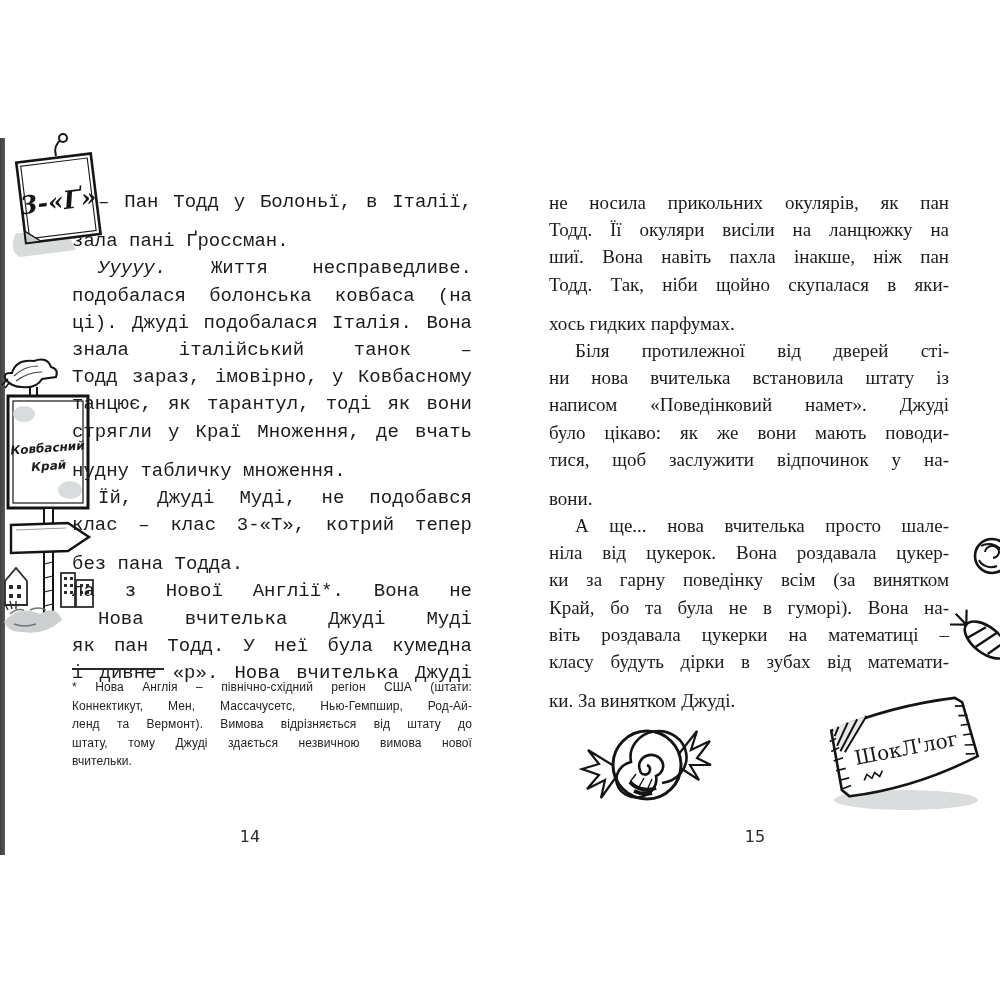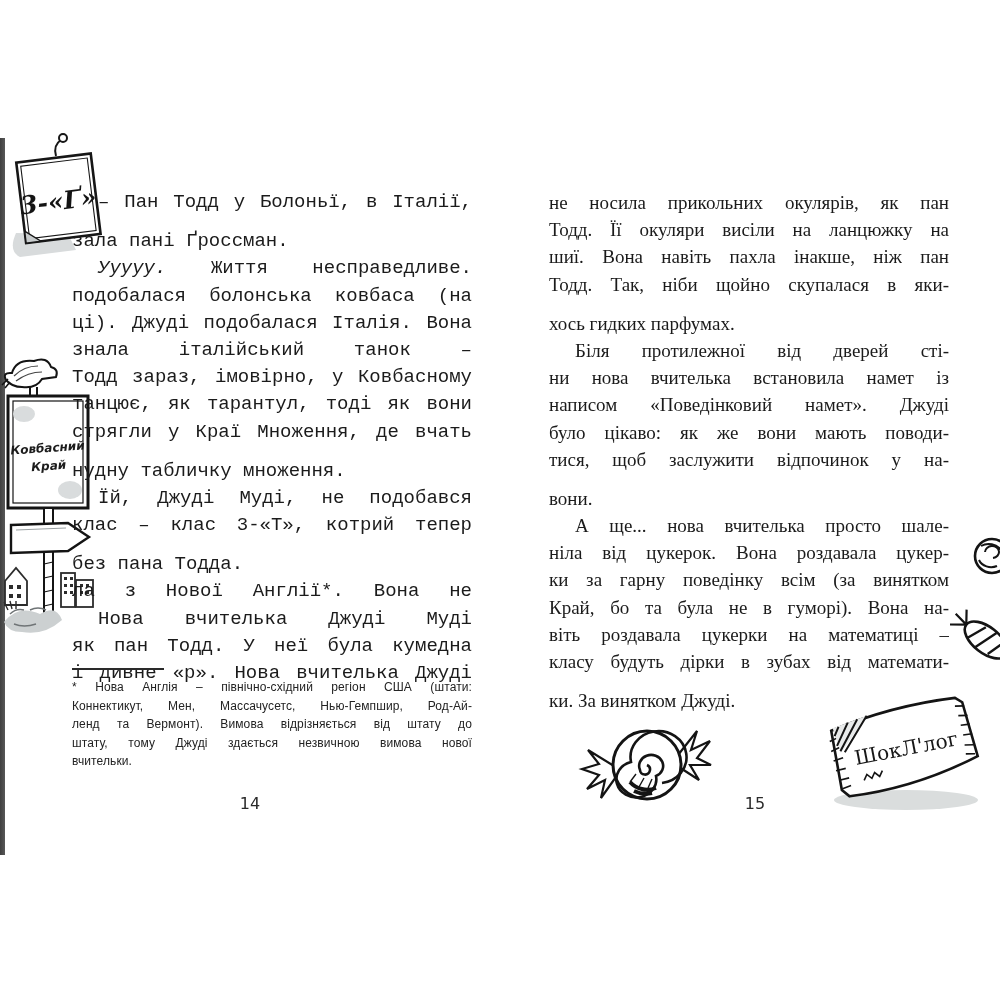--- a/index.html
+++ b/index.html
@@ -12,21 +12,21 @@
   #right-col{left:549px;top:189px;}
   .line{height:27.2px;overflow:hidden;text-align:justify;text-align-last:justify;}
   .line.ind{text-indent:26px;}
   .line.end{text-align-last:left;margin-top:12px;}
   .footnote{position:absolute;left:72px;top:668px;width:400px;}
   .fn-rule{width:92px;border-top:2px solid #2a2a2a;margin-bottom:8px;}
   .fn-line{font-family:"Liberation Sans",sans-serif;font-size:12px;line-height:18.6px;height:18.6px;
            overflow:hidden;text-align:justify;text-align-last:justify;color:#232323;letter-spacing:.1px;}
   .fn-line.end{text-align-last:left;}
   .pagenum{position:absolute;width:60px;text-align:center;font-family:"DejaVu Sans",sans-serif;
-           font-size:16px;color:#2a2a2a;}
+           font-size:16px;color:#2a2a2a;margin-top:33px;}
   #pagenum-left{left:220px;top:794px;}
   #pagenum-right{left:725px;top:794px;}
   .illus{position:absolute;}
   svg text{user-select:none;}
 </style>
 </head>
 <body>
 
 <div class="spread">
 
@@ -137,21 +137,21 @@
 
   <div id="pagenum-left" class="pagenum">14</div>
 
   <div id="right-col" class="text-col">
       <div class="line">не носила прикольних окулярів, як пан</div>
       <div class="line">Тодд. Її окуляри висіли на ланцюжку на</div>
       <div class="line">шиї. Вона навіть пахла інакше, ніж пан</div>
       <div class="line">Тодд. Так, ніби щойно скупалася в яки-</div>
       <div class="line end">хось гидких парфумах.</div>
       <div class="line ind">Біля протилежної від дверей сті-</div>
-      <div class="line">ни нова вчителька встановила намет із</div>
+      <div class="line">ни нова вчителька встановила штату із</div>
       <div class="line">написом «Поведінковий намет». Джуді</div>
       <div class="line">було цікаво: як же вони мають поводи-</div>
       <div class="line">тися, щоб заслужити відпочинок у на-</div>
       <div class="line end">вони.</div>
       <div class="line ind">А ще... нова вчителька просто шале-</div>
       <div class="line">ніла від цукерок. Вона роздавала цукер-</div>
       <div class="line">ки за гарну поведінку всім (за винятком</div>
       <div class="line">Край, бо та була не в гуморі). Вона на-</div>
       <div class="line">віть роздавала цукерки на математиці –</div>
       <div class="line">класу будуть дірки в зубах від математи-</div>

